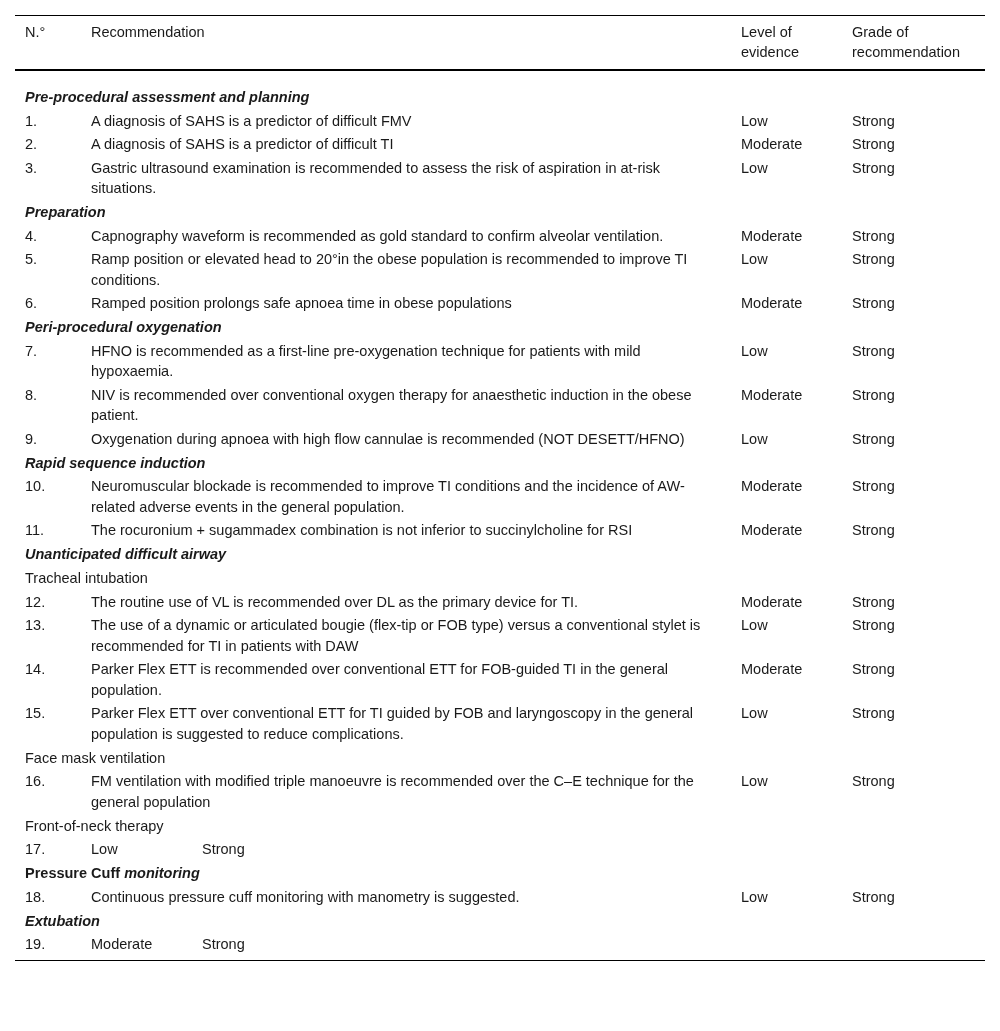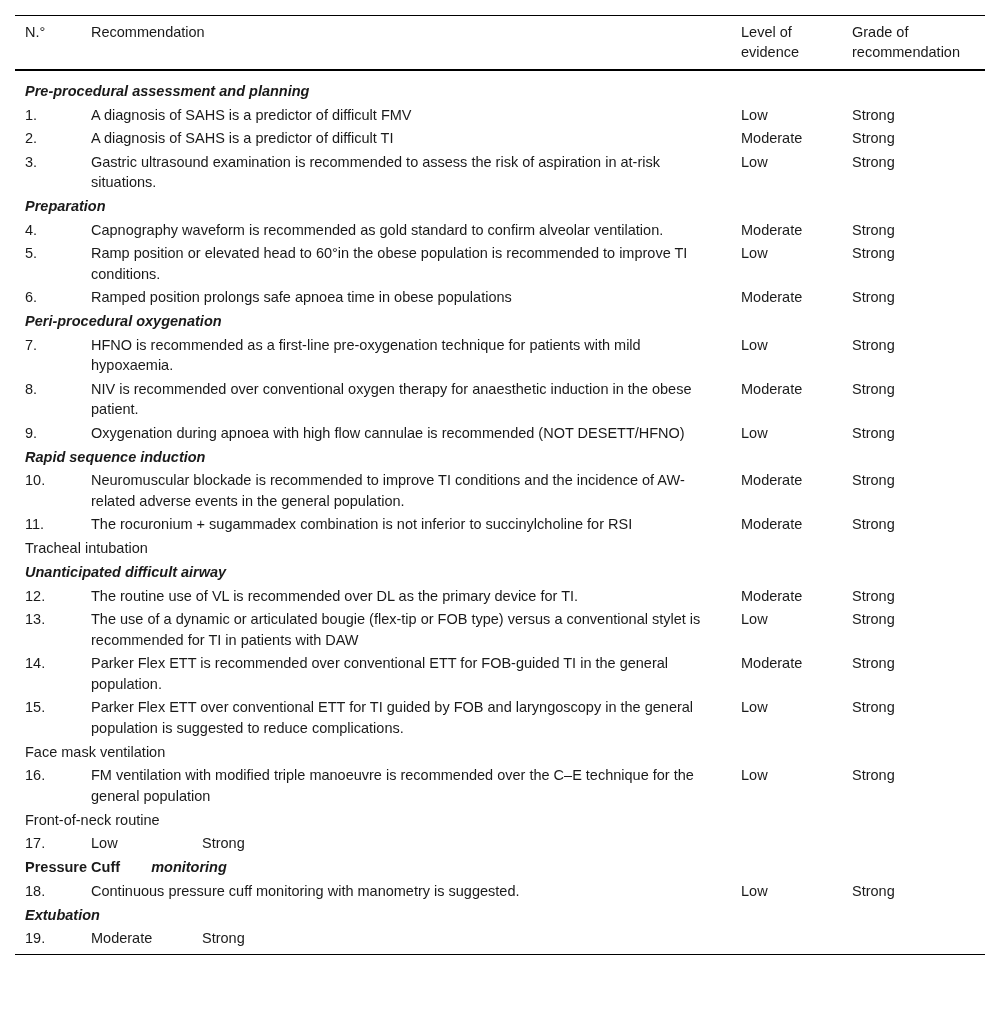--- a/index.html
+++ b/index.html
@@ -8,22 +8,22 @@
   .hdr { display: flex; border-bottom: 2px solid #000; padding: 6px 0 7px 0; line-height: 20px; }
   .c-num { width: 66px; padding-left: 10px; flex: none; }
   .c-rec { width: 650px; flex: none; }
   .c-lev { width: 111px; flex: none; }
   .c-grade { width: 133px; flex: none; }
   .row { display: flex; line-height: 20.5px; padding: 1.5px 0; }
   .sect { padding: 2px 0 2px 10px; line-height: 20px; }
   .sect.bi { font-weight: bold; font-style: italic; }
   .sect.plain { font-weight: normal; font-style: normal; }
   .sect.mixed .b { font-weight: bold; }
-  .sect.mixed .i { font-weight: bold; font-style: italic; margin-left: 27px; }
-  .body-wrap { padding-top: 8px; padding-bottom: 4px; }
+  .sect.mixed .i { font-weight: bold; font-style: italic; }
+  .body-wrap { padding-top: 14px; padding-bottom: 4px; }
   .c-rec span { display: block; padding-right: 20px; }
 </style>
 </head>
 <body>
 
 <div class="tbl">
   <div class="hdr">
     <div class="c-num">N.°</div>
     <div class="c-rec">Recommendation</div>
     <div class="c-lev">
@@ -66,21 +66,21 @@
         <div class="c-num">4.</div>
         <div class="c-rec">
           <span>Capnography waveform is recommended as gold standard to confirm alveolar ventilation.</span>
         </div>
         <div class="c-lev">Moderate</div>
         <div class="c-grade">Strong</div>
       </div>
       <div class="row">
         <div class="c-num">5.</div>
         <div class="c-rec">
-          <span>Ramp position or elevated head to 60°in the obese population is recommended to improve TI conditions.</span>
+          <span>Ramp position or elevated head to 20°in the obese population is recommended to improve TI conditions.</span>
         </div>
         <div class="c-lev">Low</div>
         <div class="c-grade">Strong</div>
       </div>
       <div class="row">
         <div class="c-num">6.</div>
         <div class="c-rec">
           <span>Ramped position prolongs safe apnoea time in obese populations</span>
         </div>
         <div class="c-lev">Moderate</div>
@@ -121,22 +121,22 @@
         <div class="c-grade">Strong</div>
       </div>
       <div class="row">
         <div class="c-num">11.</div>
         <div class="c-rec">
           <span>The rocuronium + sugammadex combination is not inferior to succinylcholine for RSI</span>
         </div>
         <div class="c-lev">Moderate</div>
         <div class="c-grade">Strong</div>
       </div>
+      <div class="sect bi">Unanticipated difficult airway</div>
       <div class="sect plain">Tracheal intubation</div>
-      <div class="sect bi">Unanticipated difficult airway</div>
       <div class="row">
         <div class="c-num">12.</div>
         <div class="c-rec">
           <span>The routine use of VL is recommended over DL as the primary device for TI.</span>
         </div>
         <div class="c-lev">Moderate</div>
         <div class="c-grade">Strong</div>
       </div>
       <div class="row">
         <div class="c-num">13.</div>
@@ -164,21 +164,21 @@
       </div>
       <div class="sect plain">Face mask ventilation</div>
       <div class="row">
         <div class="c-num">16.</div>
         <div class="c-rec">
           <span>FM ventilation with modified triple manoeuvre is recommended over the C–E technique for the general population</span>
         </div>
         <div class="c-lev">Low</div>
         <div class="c-grade">Strong</div>
       </div>
-      <div class="sect plain">Front-of-neck routine</div>
+      <div class="sect plain">Front-of-neck therapy</div>
       <div class="row">
         <div class="c-num">17.</div>
         <div class="c-lev">Low</div>
         <div class="c-grade">Strong</div>
       </div>
       <div class="sect mixed"><span class="b">Pressure Cuff</span> <span class="i">monitoring</span></div>
       <div class="row">
         <div class="c-num">18.</div>
         <div class="c-rec">
           <span>Continuous pressure cuff monitoring with manometry is suggested.</span>

